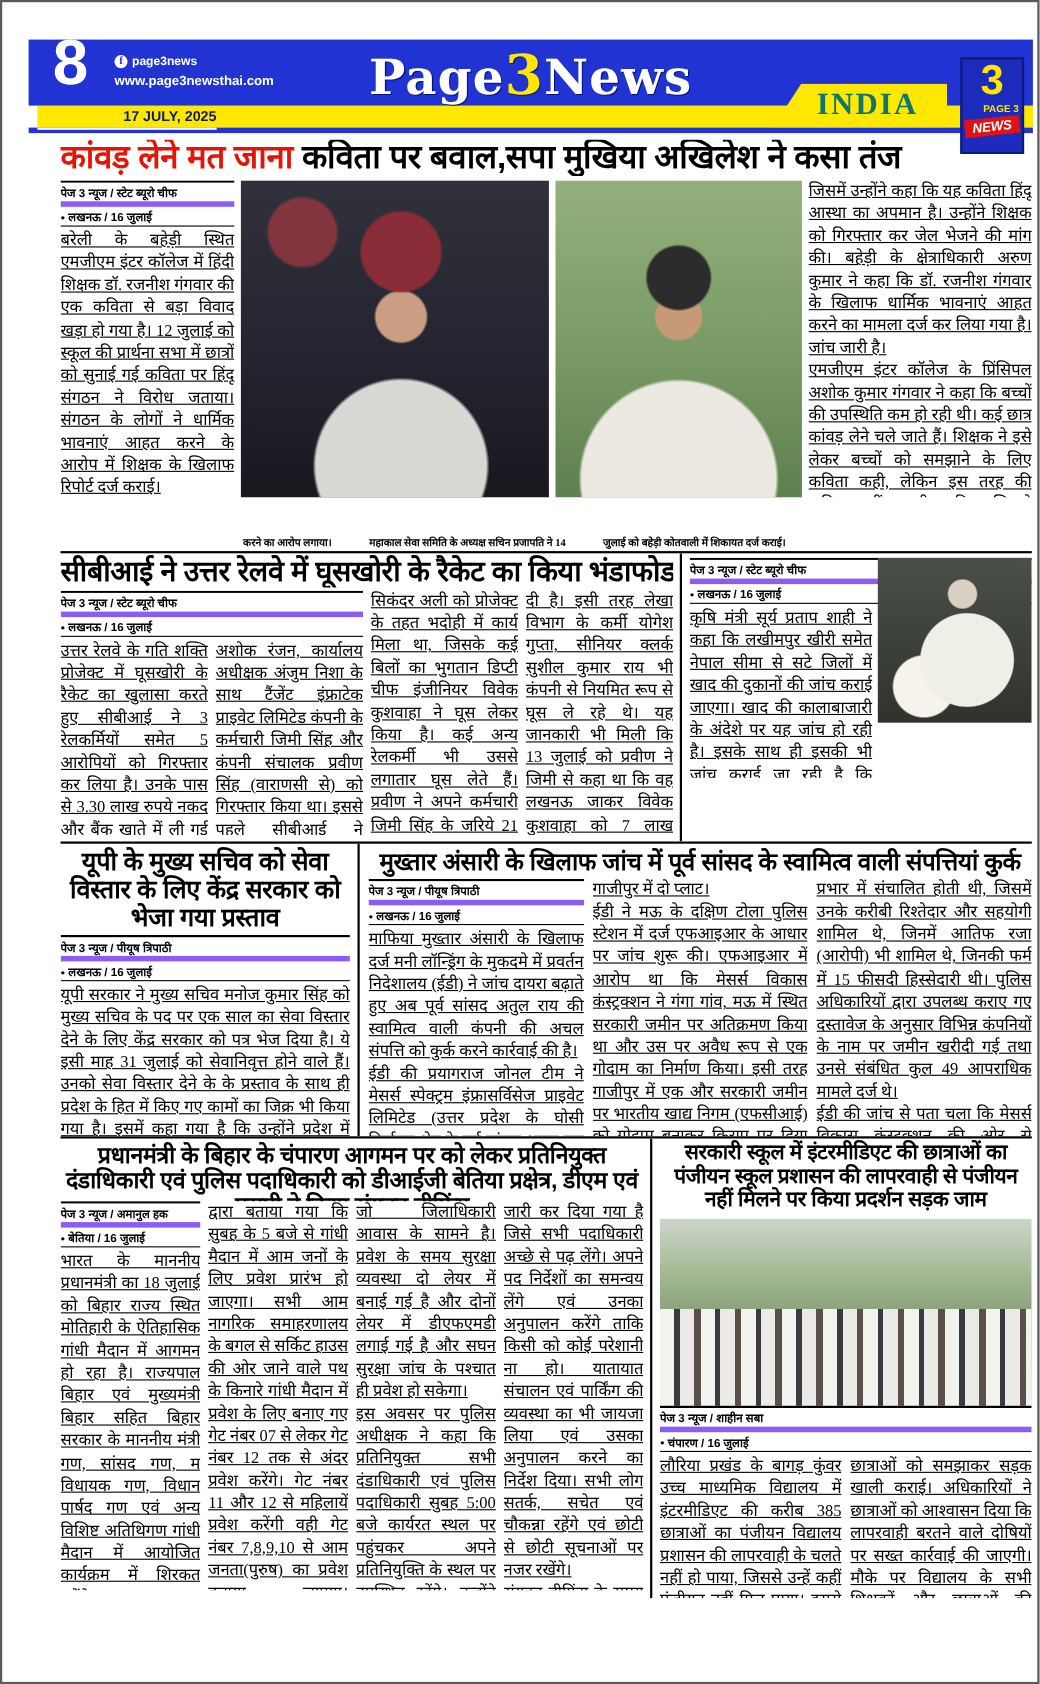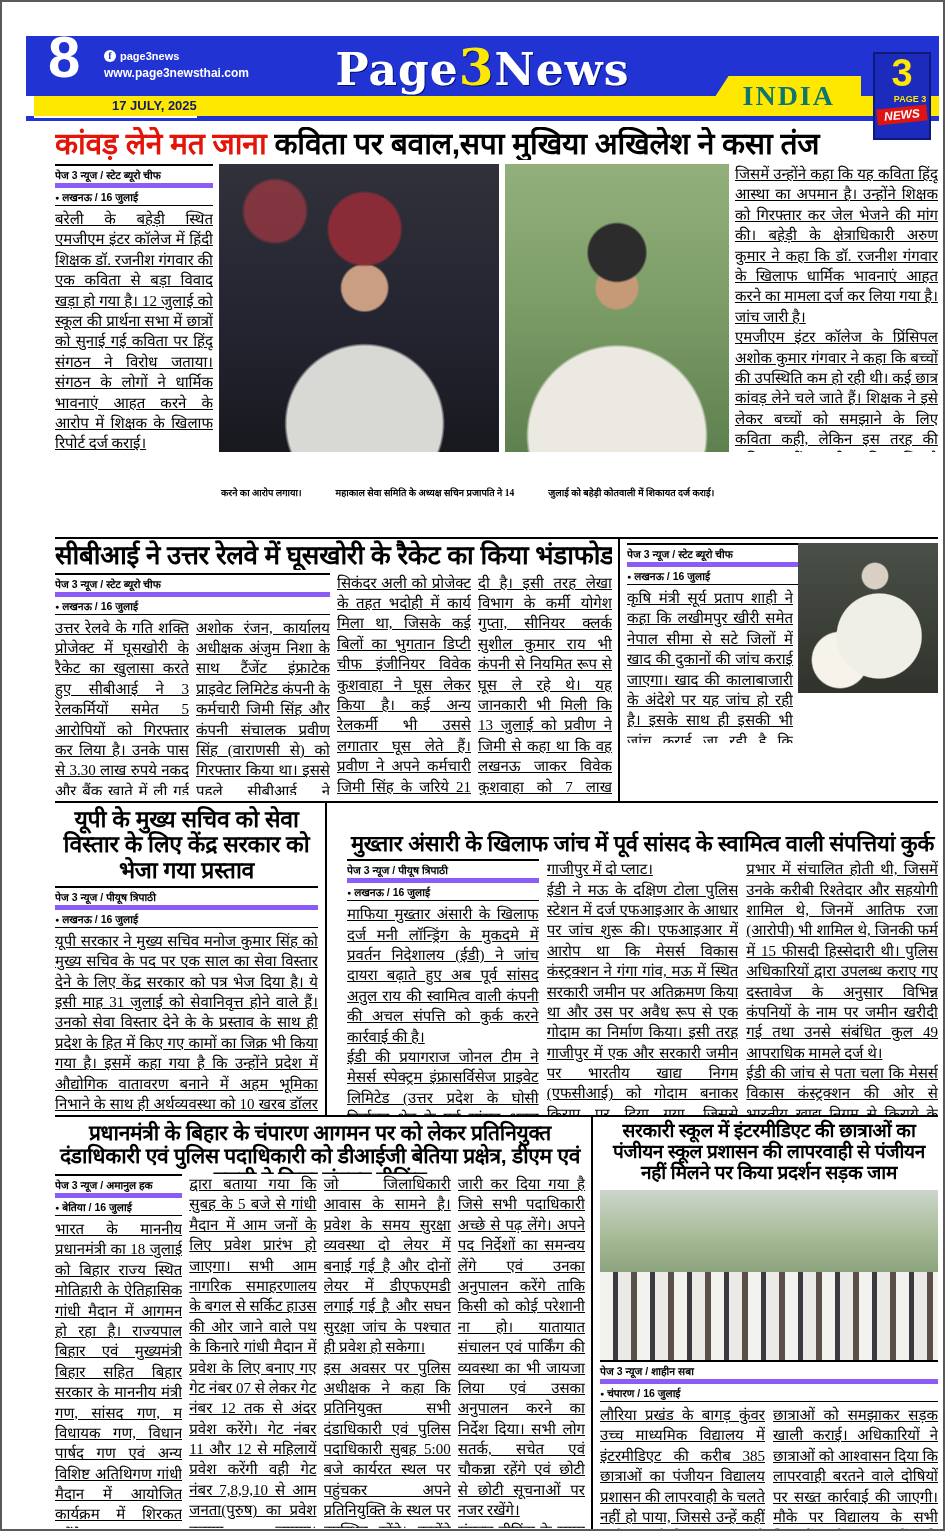--- a/index.html
+++ b/index.html
@@ -60,41 +60,41 @@
       radial-gradient(circle at 52% 88%,#d8d8d4 0 26%,transparent 27%),
       linear-gradient(180deg,#30313a 0%,#232430 55%,#17181d 100%);}
   .p-teacher{background-image:
       radial-gradient(circle at 50% 30%,#2c2c2c 0 12%,transparent 13%),
       radial-gradient(circle at 50% 42%,#c69a76 0 10%,transparent 11%),
       radial-gradient(circle at 50% 92%,#ece9e2 0 30%,transparent 31%),
       linear-gradient(180deg,#93b07c 0%,#7d9e68 45%,#5d7f4e 100%);}
   .a1cap{display:flex;gap:34px;font-size:9.5px;font-weight:bold;padding:2px 0 2px 166px;margin-top:32px;}
   
   .row{display:grid;border-top:2px solid #000;overflow:hidden;box-sizing:border-box;}
-  .row2{grid-template-columns:1fr 318px;height:264px;margin-top:36px;}
+  .row2{grid-template-columns:1fr 318px;height:264px;}
   .cbi{border-right:2px solid #000;padding-right:6px;overflow:hidden;}
   .cbi h2{font-size:26px;white-space:nowrap;overflow:hidden;padding-top:2px;}
   .cols4{display:grid;grid-template-columns:repeat(4,1fr);grid-template-rows:auto 1fr;
          column-gap:7px;height:222px;overflow:hidden;margin-top:3px;}
   .g11{grid-column:1/3;grid-row:1;}
   .gc1{grid-column:1;grid-row:2;}  .gc2{grid-column:2;grid-row:2;}
   .gc3{grid-column:3;grid-row:1/3;} .gc4{grid-column:4;grid-row:1/3;}
   .nepal{padding-left:7px;overflow:hidden;}
   .nepal h2{font-size:22px;text-align:center;padding-top:3px;}
   .nbody{height:200px;overflow:hidden;margin-top:4px;}
   .p-minister{float:right;width:140px;height:150px;margin:0 0 3px 5px;background-image:
       radial-gradient(circle at 55% 22%,#d9d0c3 0 9%,transparent 10%),
       radial-gradient(circle at 58% 62%,#efefe8 0 34%,transparent 35%),
       radial-gradient(circle at 30% 78%,#f5f3ea 0 18%,transparent 19%),
       linear-gradient(180deg,#4a4f47,#2f332c);}
-  .row3{grid-template-columns:272px 1fr;height:314px;}
+  .row3{grid-template-columns:272px 1fr;height:268px;}
   .cs{border-right:2px solid #000;padding-right:7px;overflow:hidden;}
   .cs h2{font-size:23px;text-align:center;padding:4px 0 3px;}
   .cs .bt{height:246px;}
-  .mukh{padding-left:20px;overflow:hidden;margin-top:24px;}
+  .mukh{padding-left:8px;overflow:hidden;}
   .mukh h2{font-size:22px;text-align:center;white-space:nowrap;overflow:hidden;padding:5px 0 3px;}
   .cols3{display:grid;grid-template-columns:repeat(3,1fr);grid-template-rows:auto 1fr;
          column-gap:8px;height:308px;overflow:hidden;}
   .m11{grid-column:1;grid-row:1;} .mc1{grid-column:1;grid-row:2;}
   .mc2{grid-column:2;grid-row:1/3;} .mc3{grid-column:3;grid-row:1/3;}
   .row4{grid-template-columns:1fr 345px;height:420px;}
   .pm{border-right:2px solid #000;padding-right:6px;overflow:hidden;}
   .pm h2{font-size:21px;text-align:center;padding:4px 0 3px;height:50px;overflow:hidden;}
   .colsP{display:grid;grid-template-columns:repeat(4,1fr);grid-template-rows:auto 1fr;
          column-gap:7px;height:354px;overflow:hidden;}

